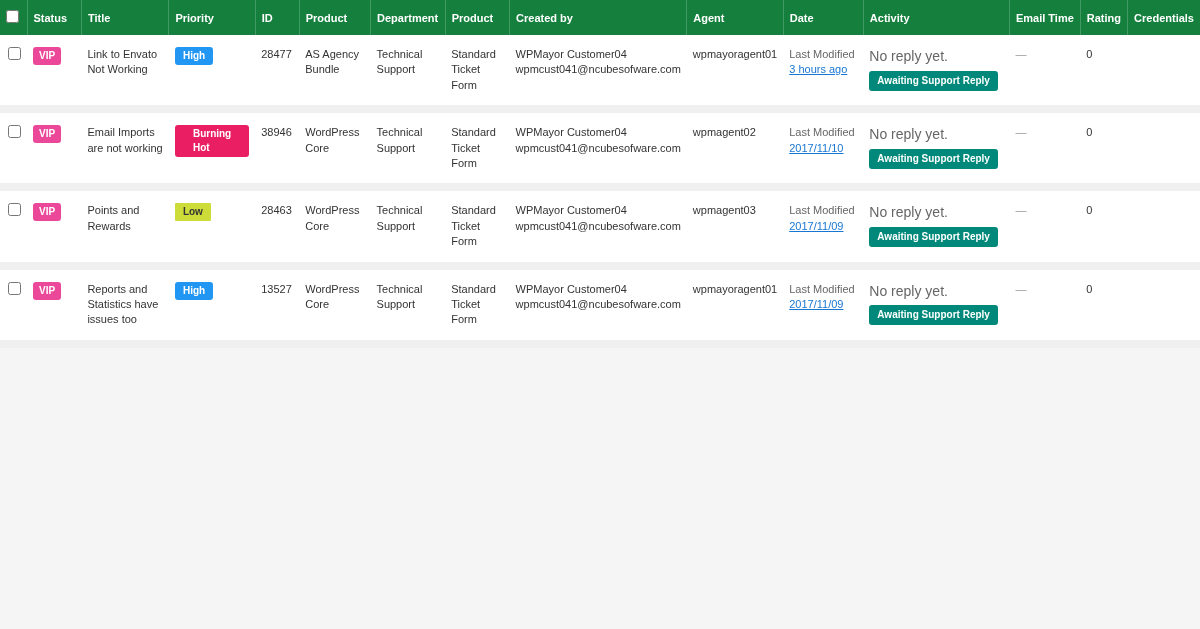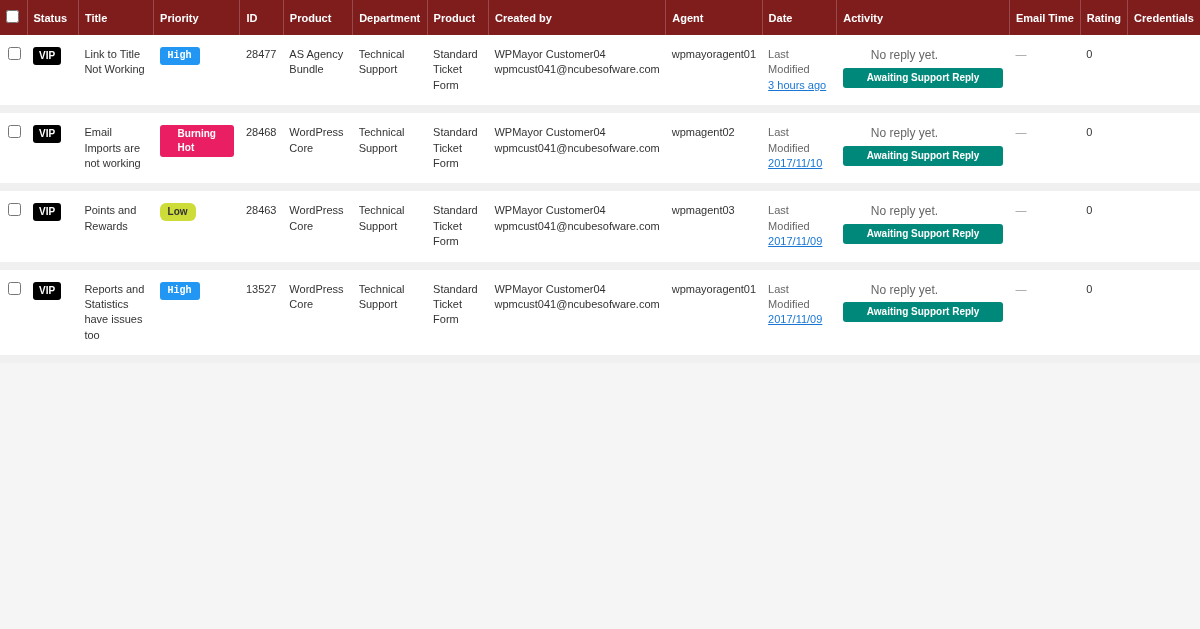--- a/index.html
+++ b/index.html
@@ -3,21 +3,21 @@
   <meta charset="utf-8">
   <style>
     * { box-sizing: border-box; margin: 0; padding: 0; }
     body { font-family: Arial, sans-serif; font-size: 12px; background: #f5f5f5; color: #333; }
 
     .table-container { width: 1200px; overflow-x: auto; }
 
     table { width: 100%; border-collapse: collapse; }
 
     thead tr {
-      background: #7f1d1d;
+      background: #15803d;
       color: white;
       margin-left: 48px;
     }
 
     thead th {
       padding: 10px 6px;
       text-align: left;
       font-weight: 600;
       font-size: 11px;
       border-right: 1px solid rgba(255,255,255,0.2);
@@ -36,75 +36,73 @@
       vertical-align: top;
       font-size: 11px;
       line-height: 1.4;
     }
 
     .checkbox-cell { width: 20px; padding-left: 8px; }
     input[type="checkbox"] { width: 13px; height: 13px; cursor: pointer; }
 
     .vip-badge {
       display: inline-block;
-      background: #000000;
+      background: #ec4899;
       color: white;
       font-size: 10px;
       font-weight: bold;
       padding: 2px 6px;
       border-radius: 3px;
     }
 
     .priority-high {
       display: inline-block;
       background: #2196f3;
       color: white;
       font-size: 10px;
       font-weight: bold;
       padding: 2px 8px;
       border-radius: 3px;
-      font-family: Liberation Mono, monospace;
     }
 
     .priority-burning {
       display: inline-block;
       background: #e91e63;
       color: white;
       font-size: 10px;
       font-weight: bold;
       padding: 2px 18px;
       border-radius: 3px;
     }
 
     .priority-low {
       display: inline-block;
       background: #cddc39;
       color: #333;
       font-size: 10px;
       font-weight: bold;
       padding: 2px 8px;
-      border-radius: 6px;
+      border-radius: 1px;
     }
 
     .awaiting-btn {
       display: inline-block;
       background: #00897b;
       color: white;
       font-size: 10px;
       font-weight: bold;
-      padding: 3px 24px;
+      padding: 3px 8px;
       border-radius: 3px;
       white-space: nowrap;
     }
 
     .no-reply {
-      font-size: 12px;
+      font-size: 14px;
       color: #666;
       margin-bottom: 4px;
-      margin-left: 28px;
     }
 
     .date-modified {
       color: #666;
       text-align: center;
     }
 
     .date-link {
       color: #1976d2;
       text-decoration: underline;
@@ -162,21 +160,21 @@
     </thead>
     <tbody id="table-body">
     <tr>
     <td class="checkbox-cell">
       <input type="checkbox" style="">
     </td>
     <td class="col-status">
       <span class="vip-badge">VIP</span>
     </td>
     <td class="col-title">
-      <span class="title-link">Link to Title Not Working</span>
+      <span class="title-link">Link to Envato Not Working</span>
     </td>
     <td class="col-priority">
       <span class="priority-high">High</span>
     </td>
     <td class="col-id">
       <span>28477</span>
     </td>
     <td class="col-product">
       <span>AS Agency Bundle</span>
     </td>
@@ -218,21 +216,21 @@
     <td class="col-status">
       <span class="vip-badge">VIP</span>
     </td>
     <td class="col-title">
       <span class="title-link">Email Imports are not working</span>
     </td>
     <td class="col-priority">
       <span class="priority-burning">Burning Hot</span>
     </td>
     <td class="col-id">
-      <span>28468</span>
+      <span>38946</span>
     </td>
     <td class="col-product">
       <span>WordPress Core</span>
     </td>
     <td class="col-dept">
       <span>Technical Support</span>
     </td>
     <td class="col-channel">
       <span>Standard Ticket Form</span>
     </td>

